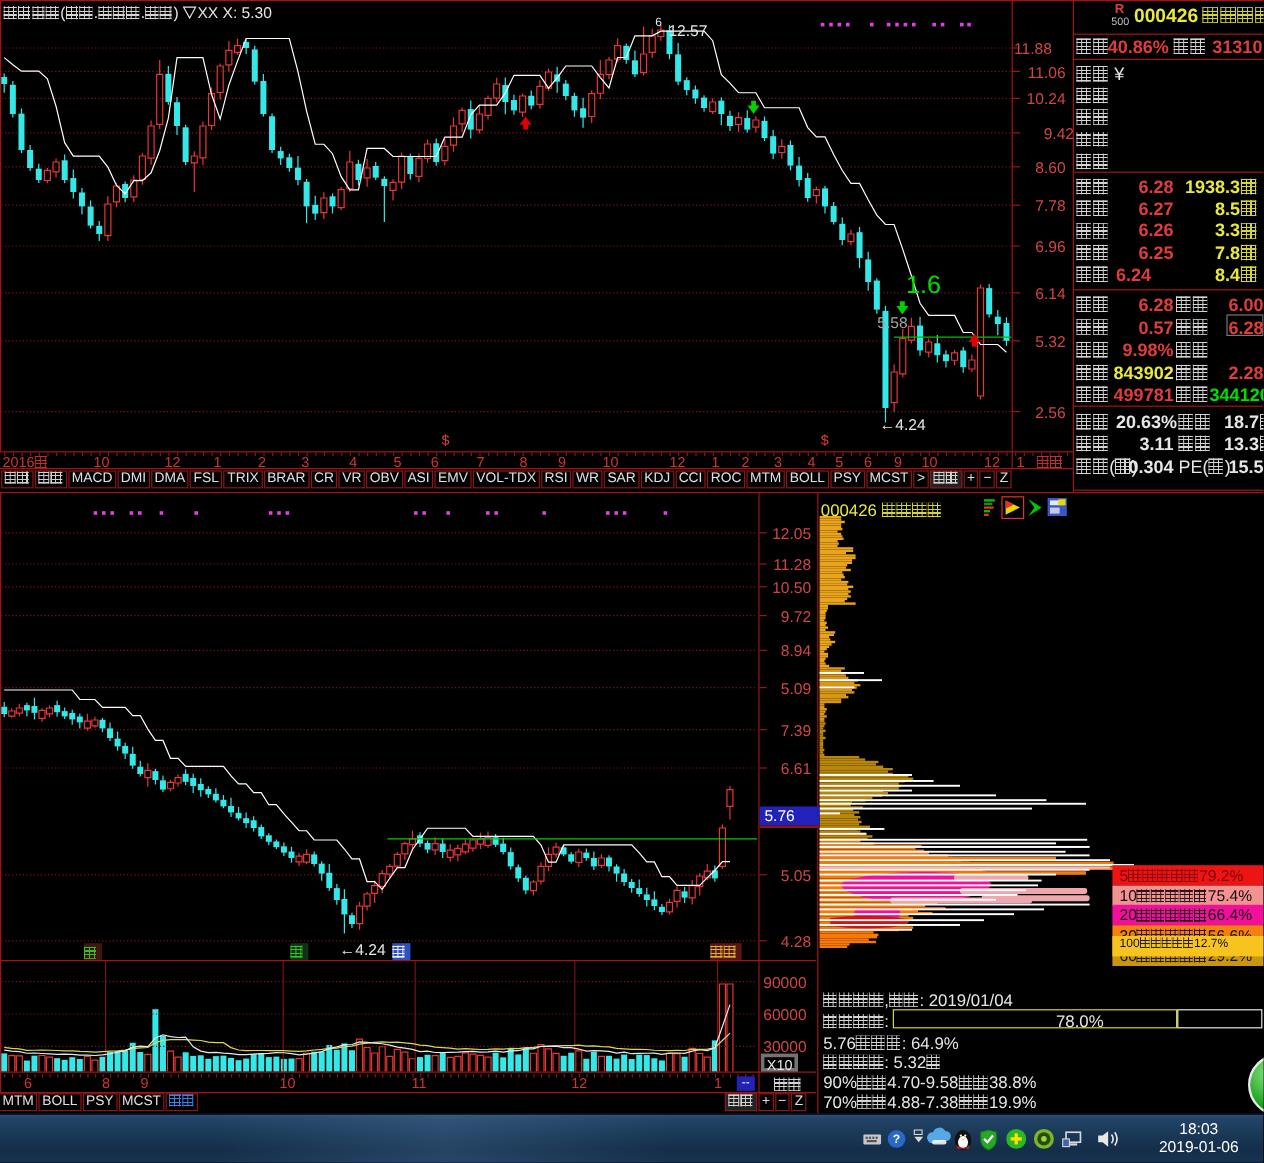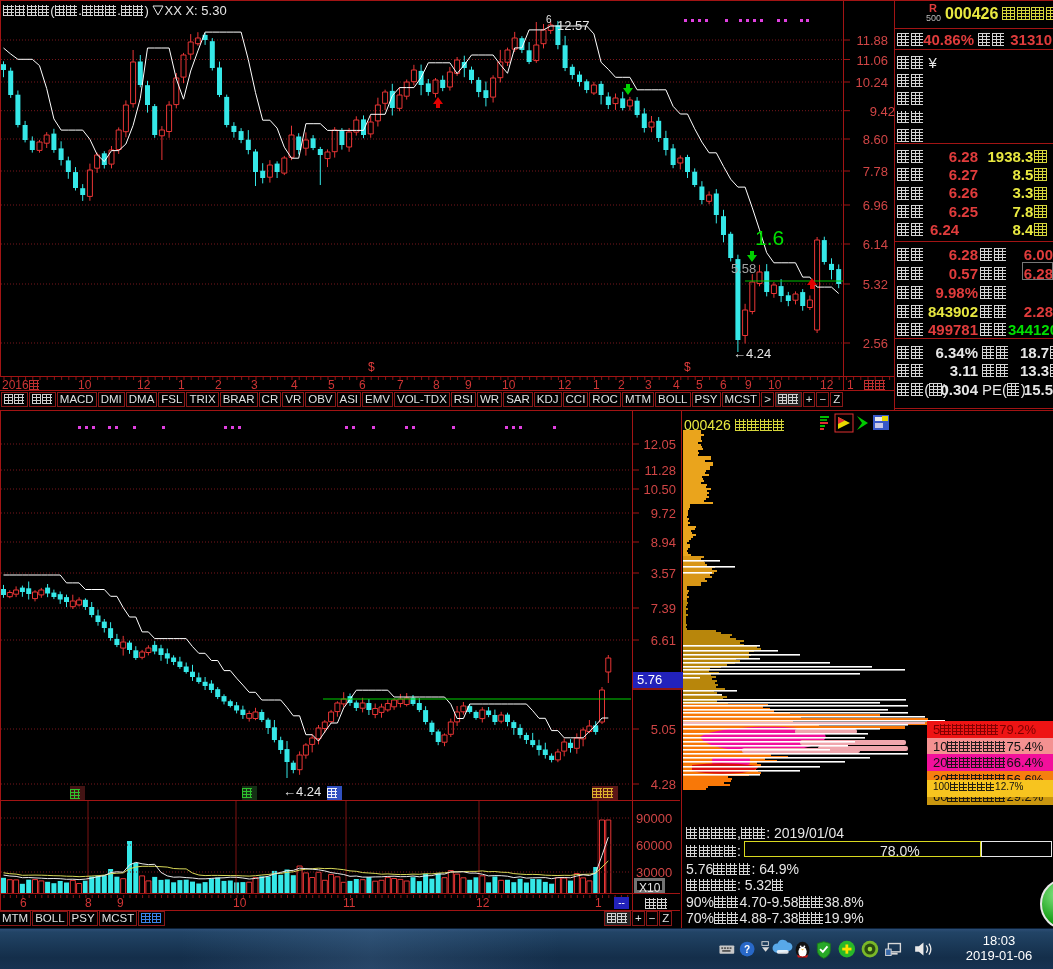--- a/index.html
+++ b/index.html
@@ -765,21 +765,21 @@
 <div class="a w" style="left:3px;top:3px;font-size:13px"><i class="c"></i><i class="c"></i><i class="c"></i><i class="c"></i>(<i class="c"></i><i class="c"></i>.<i class="c"></i><i class="c"></i><i class="c"></i>.<i class="c"></i><i class="c"></i>) <svg width="12" height="11" style="margin-bottom:-1px">
       <path d="M1 1h10l-5 9z" fill="none" stroke="#e6e6e6"></path>
     </svg>XX X: 5.30</div>
 <div class="a w" style="left:546px;top:14px;font-size:10px">6</div>
 <div class="a w" style="left:557px;top:18px;font-size:13px">12.57</div>
 <div class="a" style="left:755px;top:226px;font-size:21px;font-weight:normal;color:#00e000">1.6</div>
 <div class="a" style="left:731px;top:261px;font-size:13px;color:#a3a3a3">5.58</div>
 <div class="a w" style="left:733px;top:346px;font-size:13px">←4.24</div>
 <div class="a r" style="left:368px;top:360px;font-size:12px">$</div>
 <div class="a r" style="left:684px;top:360px;font-size:12px">$</div>
-<div class="a" style="left:845px;top:33px;width:43px;text-align:right;font-size:13px;color:#d04545">11.88</div>
+<div class="a" style="left:845px;top:33px;width:43px;font-size:13px;color:#d04545">11.88</div>
 <div class="a" style="left:845px;top:52.5px;width:43px;text-align:right;font-size:13px;color:#d04545">11.06</div>
 <div class="a" style="left:845px;top:75px;width:43px;text-align:right;font-size:13px;color:#d04545">10.24</div>
 <div class="a" style="left:852px;top:103.7px;width:43px;text-align:right;font-size:13px;color:#d04545">9.42</div>
 <div class="a" style="left:845px;top:132px;width:43px;text-align:right;font-size:13px;color:#d04545">8.60</div>
 <div class="a" style="left:845px;top:164px;width:43px;text-align:right;font-size:13px;color:#d04545">7.78</div>
 <div class="a" style="left:845px;top:198px;width:43px;text-align:right;font-size:13px;color:#d04545">6.96</div>
 <div class="a" style="left:845px;top:237px;width:43px;text-align:right;font-size:13px;color:#d04545">6.14</div>
 <div class="a" style="left:845px;top:277px;width:43px;text-align:right;font-size:13px;color:#d04545">5.32</div>
 <div class="a" style="left:845px;top:336px;width:43px;text-align:right;font-size:13px;color:#d04545">2.56</div>
 <div class="a" style="left:2px;top:378px;font-size:12px;color:#d03535">2016<i class="c"></i></div>
@@ -889,21 +889,21 @@
     <div style="position:absolute;left:1008px;top:0;width:45px;text-align:right;font-size:15px" class="r n">2.28</div>
   </div>
 <div class="a" style="left:0;top:321px">
     <div style="position:absolute;left:897px;top:0;width:40px;text-align:left;font-size:15px" class="w"><i class="c"></i><i class="c"></i></div>
     <div style="position:absolute;left:928px;top:0;width:50px;text-align:right;font-size:15px" class="r n">499781</div>
     <div style="position:absolute;left:980px;top:0;width:34px;text-align:left;font-size:15px" class="w"><i class="c"></i><i class="c"></i></div>
     <div style="position:absolute;left:1008px;top:0;width:45px;text-align:right;font-size:15px" class="g n">344120</div>
   </div>
 <div class="a" style="left:0;top:344px">
     <div style="position:absolute;left:897px;top:0;width:62px;text-align:left;font-size:15px" class="w"><i class="c"></i><i class="c"></i></div>
-    <div style="position:absolute;left:930px;top:0;width:48px;text-align:right;font-size:15px" class="w n">6.34%</div>
+    <div style="position:absolute;left:930px;top:0;width:48px;text-align:right;font-size:15px" class="w n">20.63%</div>
     <div style="position:absolute;left:982px;top:0;width:60px;text-align:left;font-size:15px" class="w"><i class="c"></i><i class="c"></i></div>
     <div style="position:absolute;left:1020px;top:0;width:33px;text-align:right;font-size:15px" class="w n">18.7<i class="c" style="margin-left:1px"></i></div>
   </div>
 <div class="a" style="left:0;top:362px">
     <div style="position:absolute;left:897px;top:0;width:62px;text-align:left;font-size:15px" class="w"><i class="c"></i><i class="c"></i></div>
     <div style="position:absolute;left:930px;top:0;width:48px;text-align:right;font-size:15px" class="w n">3.11</div>
     <div style="position:absolute;left:982px;top:0;width:60px;text-align:left;font-size:15px" class="w"><i class="c"></i><i class="c"></i></div>
     <div style="position:absolute;left:1020px;top:0;width:33px;text-align:right;font-size:15px" class="w n">13.3<i class="c" style="margin-left:1px"></i></div>
   </div>
 <div class="a" style="left:0;top:381px">
@@ -911,21 +911,21 @@
     <div style="position:absolute;left:930px;top:0;width:48px;text-align:right;font-size:15px" class="w n">0.304</div>
     <div style="position:absolute;left:982px;top:0;width:60px;text-align:left;font-size:15px" class="w">PE(<i class="c"></i>)</div>
     <div style="position:absolute;left:1020px;top:0;width:33px;text-align:right;font-size:15px" class="w n">15.5</div>
   </div>
 <div class="a" style="left:1022px;top:262px;width:31px;height:18px;border:1px solid #777"></div>
 <div class="a" style="left:634px;top:437px;width:42px;text-align:right;font-size:13px;color:#d04545">12.05</div>
 <div class="a" style="left:634px;top:463px;width:42px;text-align:right;font-size:13px;color:#d04545">11.28</div>
 <div class="a" style="left:634px;top:482px;width:42px;text-align:right;font-size:13px;color:#d04545">10.50</div>
 <div class="a" style="left:634px;top:506px;width:42px;text-align:right;font-size:13px;color:#d04545">9.72</div>
 <div class="a" style="left:634px;top:535px;width:42px;text-align:right;font-size:13px;color:#d04545">8.94</div>
-<div class="a" style="left:634px;top:566px;width:42px;text-align:right;font-size:13px;color:#d04545">3.57</div>
+<div class="a" style="left:634px;top:566px;width:42px;text-align:right;font-size:13px;color:#d04545">5.09</div>
 <div class="a" style="left:634px;top:601px;width:42px;text-align:right;font-size:13px;color:#d04545">7.39</div>
 <div class="a" style="left:634px;top:633px;width:42px;text-align:right;font-size:13px;color:#d04545">6.61</div>
 <div class="a" style="left:634px;top:722px;width:42px;text-align:right;font-size:13px;color:#d04545">5.05</div>
 <div class="a" style="left:634px;top:777px;width:42px;text-align:right;font-size:13px;color:#d04545">4.28</div>
 <div class="a" style="left:633px;top:672px;width:50px;height:16px;background:#2222bb;color:#fff;font-size:13px;padding-left:4px">5.76</div>
 <div class="a" style="left:633px;top:688px;width:50px;height:2px;background:#8a1414"></div>
 <div class="a y" style="left:684px;top:417px;font-size:14px">000426 <i class="c"></i><i class="c"></i><i class="c"></i><i class="c"></i></div>
 <svg class="a" style="left:818px;top:413px" width="72" height="20" viewBox="0 0 72 20">
 <g>
       <rect x="2" y="3" width="9" height="2" fill="#00c000"></rect>

